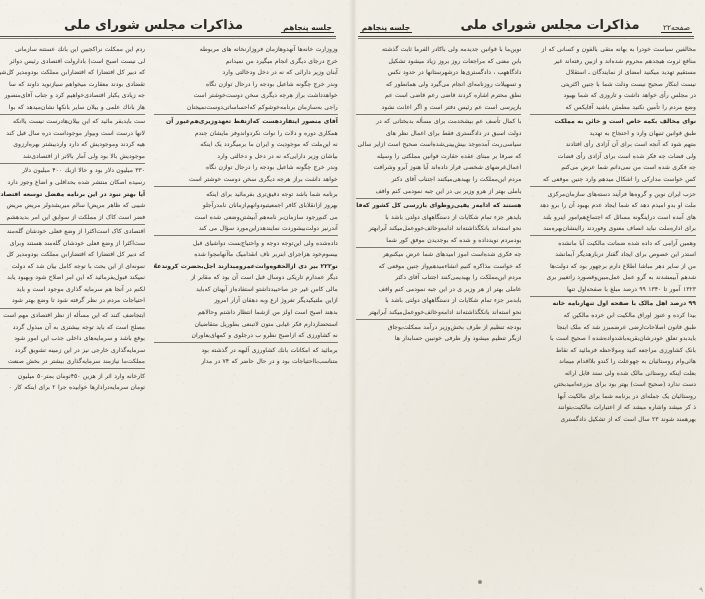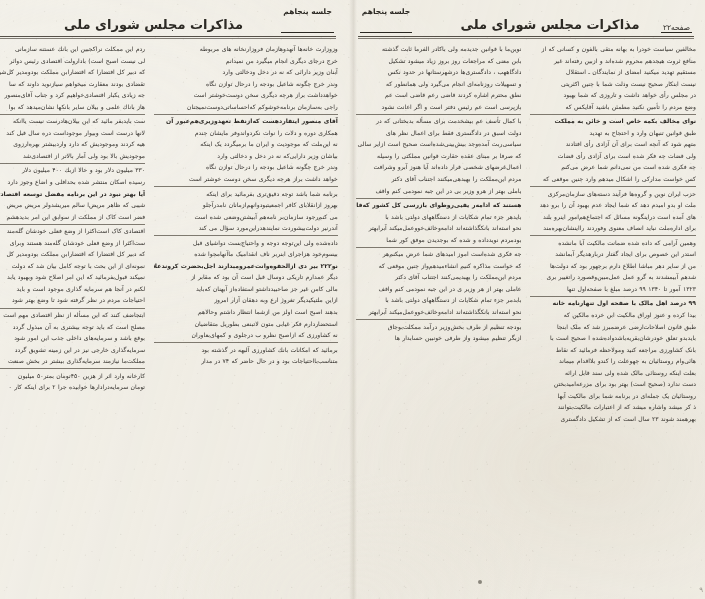--- a/index.html
+++ b/index.html
@@ -108,21 +108,21 @@
   .runhead .masthead {
     font-weight: bold;
     font-size: 13px;
     position: relative;
     top: -1px;
     margin-left: 27px;
   }
   .runhead .session {
     font-weight: bold;
     border-bottom: 1.6px solid #2b2822;
-    padding: 0 2px 17px 2px;
+    padding: 0 2px 1px 2px;
     line-height: 1;
   }
   .head-rule {
     height: 0;
     border-top: 1.2px solid #3a352d;
     margin: 2px 2px 0 2px;
     opacity: .85;
   }
   .head-rule.thin {
     border-top-width: .7px;

